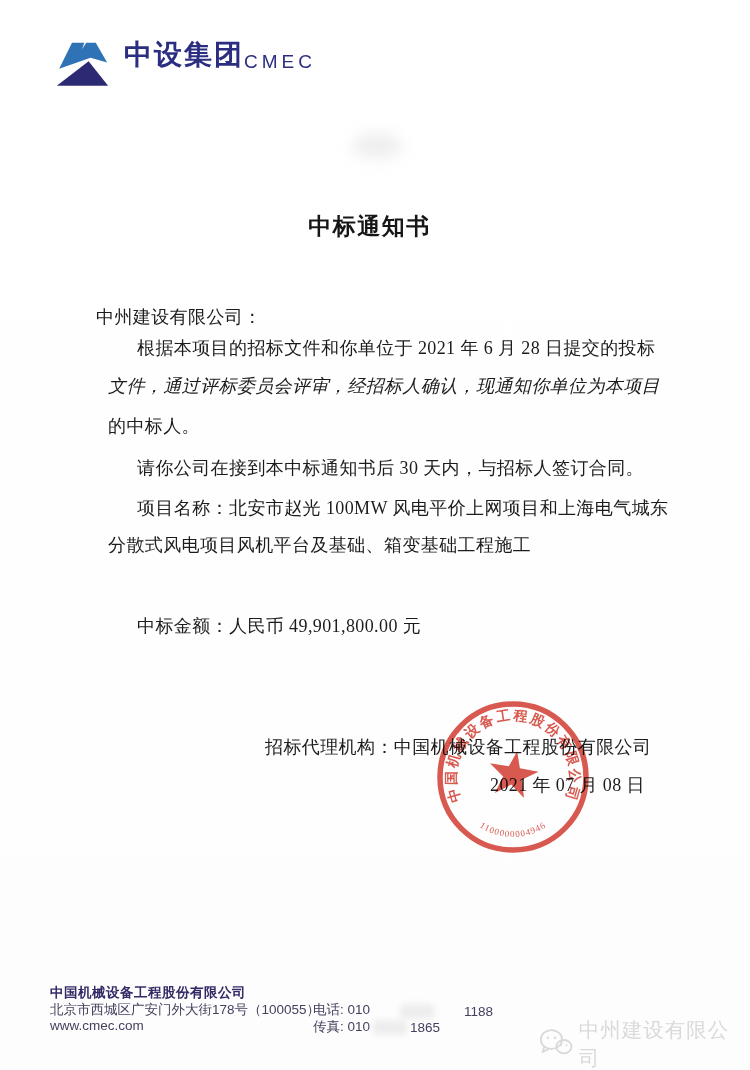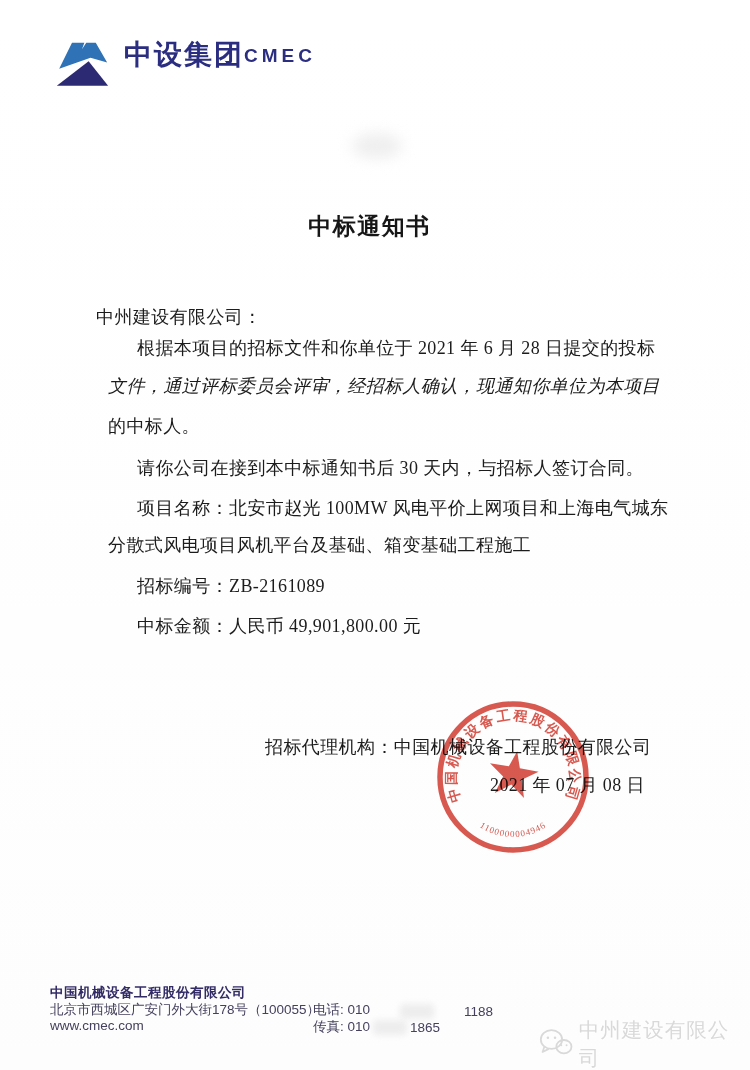--- a/index.html
+++ b/index.html
@@ -6,21 +6,21 @@
   body{width:750px;height:1070px;background:#ffffff;overflow:hidden;position:relative;
        font-family:"Liberation Serif","DejaVu Serif",serif;}
   .page{position:absolute;inset:0;background:linear-gradient(180deg,#ffffff 0%,#fefefe 60%,#fdfdfd 100%);}
 
   
   .logo{position:absolute;left:53px;top:40px;display:flex;align-items:flex-start;}
   .logo-mark{width:57px;height:48px;}
   .logo-txt{margin-left:14px;display:flex;flex-direction:row;
             font-family:"Liberation Sans","DejaVu Sans",sans-serif;color:#2b2e80;}
   .logo-cn{font-size:28px;font-weight:bold;line-height:30px;letter-spacing:2px;}
-  .logo-en{font-size:19px;font-weight:bold;letter-spacing:4px;line-height:20px;margin-top:6px;}
+  .logo-en{font-size:19px;font-weight:normal;letter-spacing:4px;line-height:20px;margin-top:12px;}
 
   .smudge{position:absolute;left:352px;top:133px;width:50px;height:26px;background:#efefef;
           border-radius:50%;filter:blur(7px);}
 
   
   .doc-title{position:absolute;left:0;top:211px;width:739px;text-align:center;
              font-size:23px;font-weight:bold;color:#161616;letter-spacing:1.5px;}
   .line{position:absolute;font-size:18px;color:#1c1c1c;white-space:pre;letter-spacing:.4px;}
 
   
@@ -67,21 +67,20 @@
 
   <div class="doc-title">中标通知书</div>
 
   <div class="line" style="left:96px;top:297px;margin-top:8px;">中州建设有限公司：</div>
   <div class="line" style="left:137px;top:336px;">根据本项目的招标文件和你单位于 2021 年 6 月 28 日提交的投标</div>
   <div class="line" style="left:108px;top:374px;font-style:italic;">文件，通过评标委员会评审，经招标人确认，现通知你单位为本项目</div>
   <div class="line" style="left:108px;top:414px;">的中标人。</div>
   <div class="line" style="left:137px;top:456px;">请你公司在接到本中标通知书后 30 天内，与招标人签订合同。</div>
   <div class="line" style="left:137px;top:496px;font-family:Liberation Serif, serif;">项目名称：北安市赵光 100MW 风电平价上网项目和上海电气城东</div>
   <div class="line" style="left:108px;top:533px;">分散式风电项目风机平台及基础、箱变基础工程施工</div>
-  <div class="line" style="left:137px;top:574px;">招标编号：ZB-2161089</div>
   <div class="line" style="left:137px;top:614px;">中标金额：人民币 49,901,800.00 元</div>
   <div class="line" style="left:265px;top:735px;">招标代理机构：中国机械设备工程股份有限公司</div>
   <div class="line" style="left:490px;top:773px;">2021 年 07 月 08 日</div>
 
   <svg class="seal" viewBox="0 0 160 160">
     <circle cx="80" cy="80" r="73" fill="none" stroke="#d5473c" stroke-width="5.5"></circle>
     <defs>
       <path id="ringPath" d="M 28.4 104.1 A 57 57 0 1 1 131.7 104.1" fill="none"></path>
       <path id="numPath" d="M 43.1 127.3 A 60 60 0 0 0 116.9 127.3" fill="none"></path>
     </defs>

